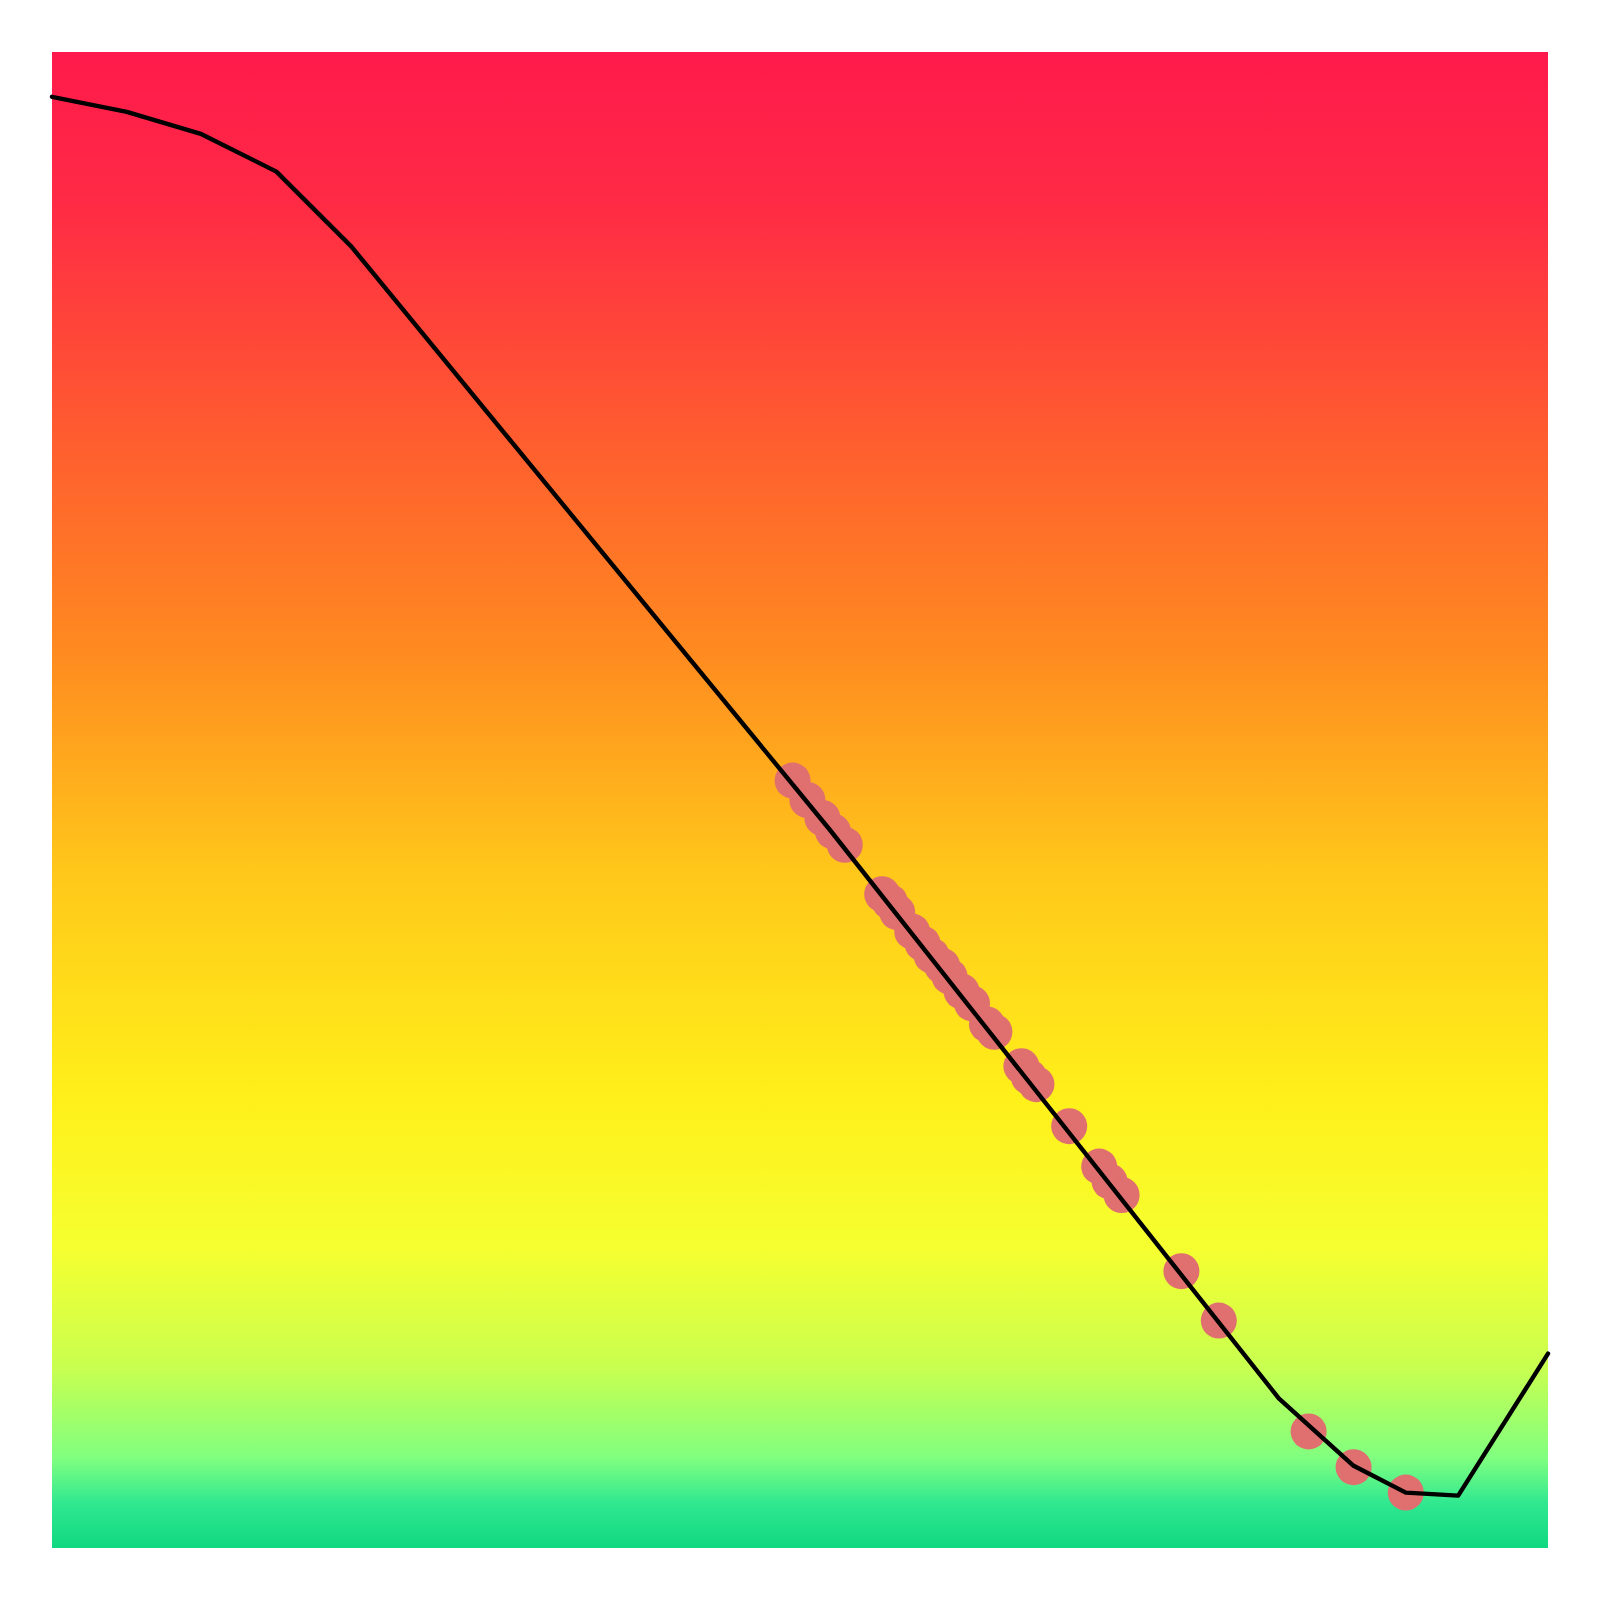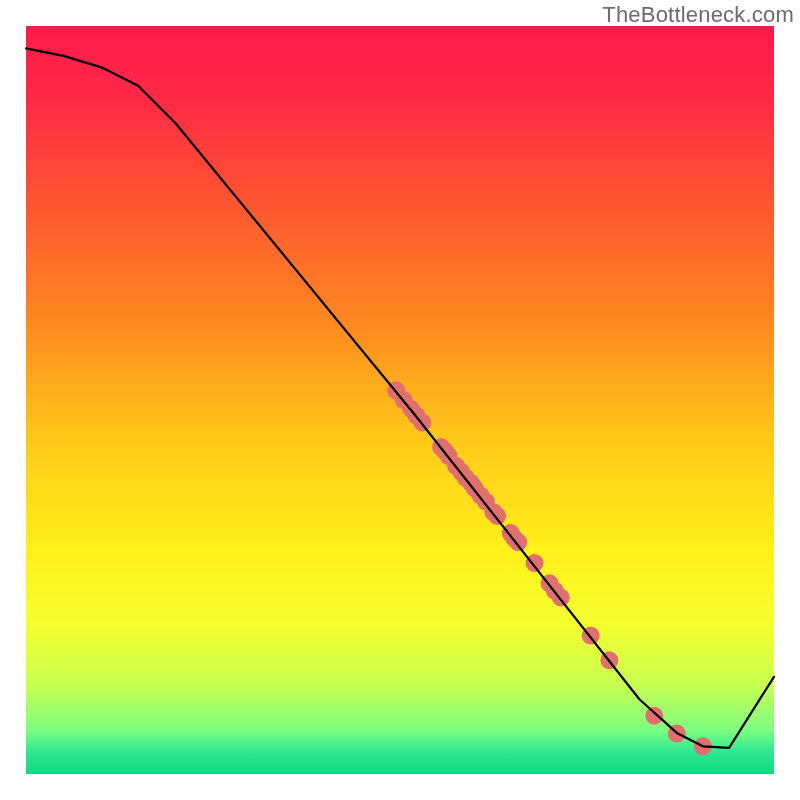--- a/index.html
+++ b/index.html
@@ -26,21 +26,20 @@
     letter-spacing: 0.2px;
   }
   svg {
     display: block;
   }
 </style>
 </head>
 <body>
 
 <div class="chart-container">
-  <div class="watermark">TheBottleneck.com</div>
   <svg id="chart-svg" width="800" height="800" viewBox="0 0 800 800">
     <defs>
       <linearGradient id="bg-grad" x1="0" y1="0" x2="0" y2="1">
           <stop offset="0.0%" stop-color="#ff1a4b"></stop>
           <stop offset="10.0%" stop-color="#ff2a45"></stop>
           <stop offset="25.0%" stop-color="#ff5a30"></stop>
           <stop offset="40.0%" stop-color="#ff8a20"></stop>
           <stop offset="55.0%" stop-color="#ffc81a"></stop>
           <stop offset="70.0%" stop-color="#fff01a"></stop>
           <stop offset="80.0%" stop-color="#f5ff30"></stop>

